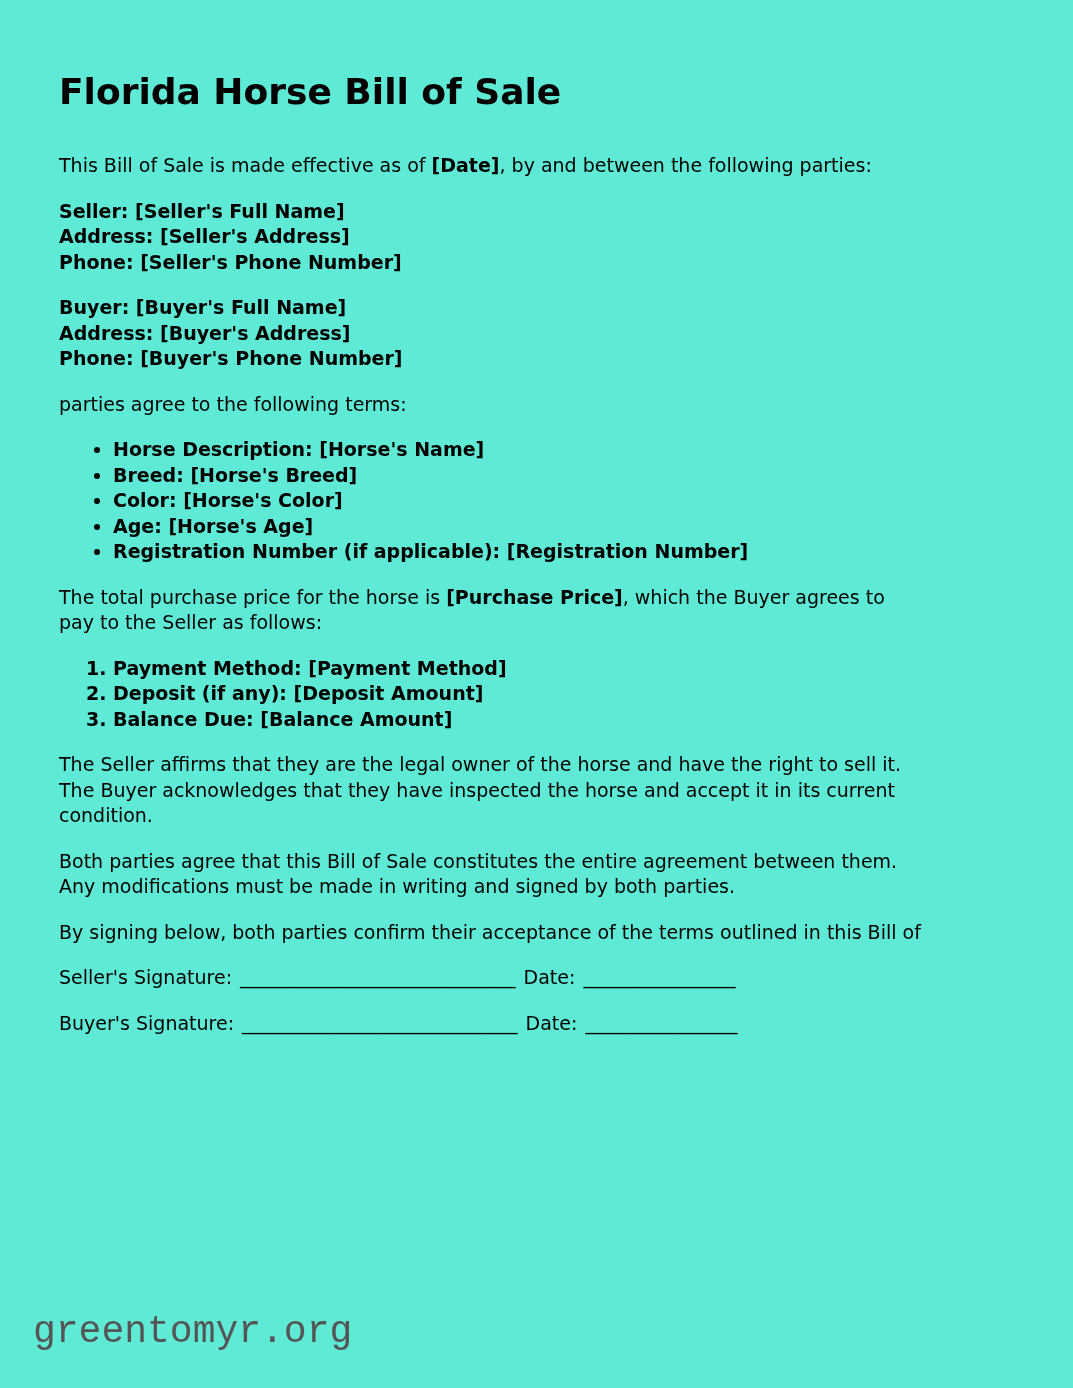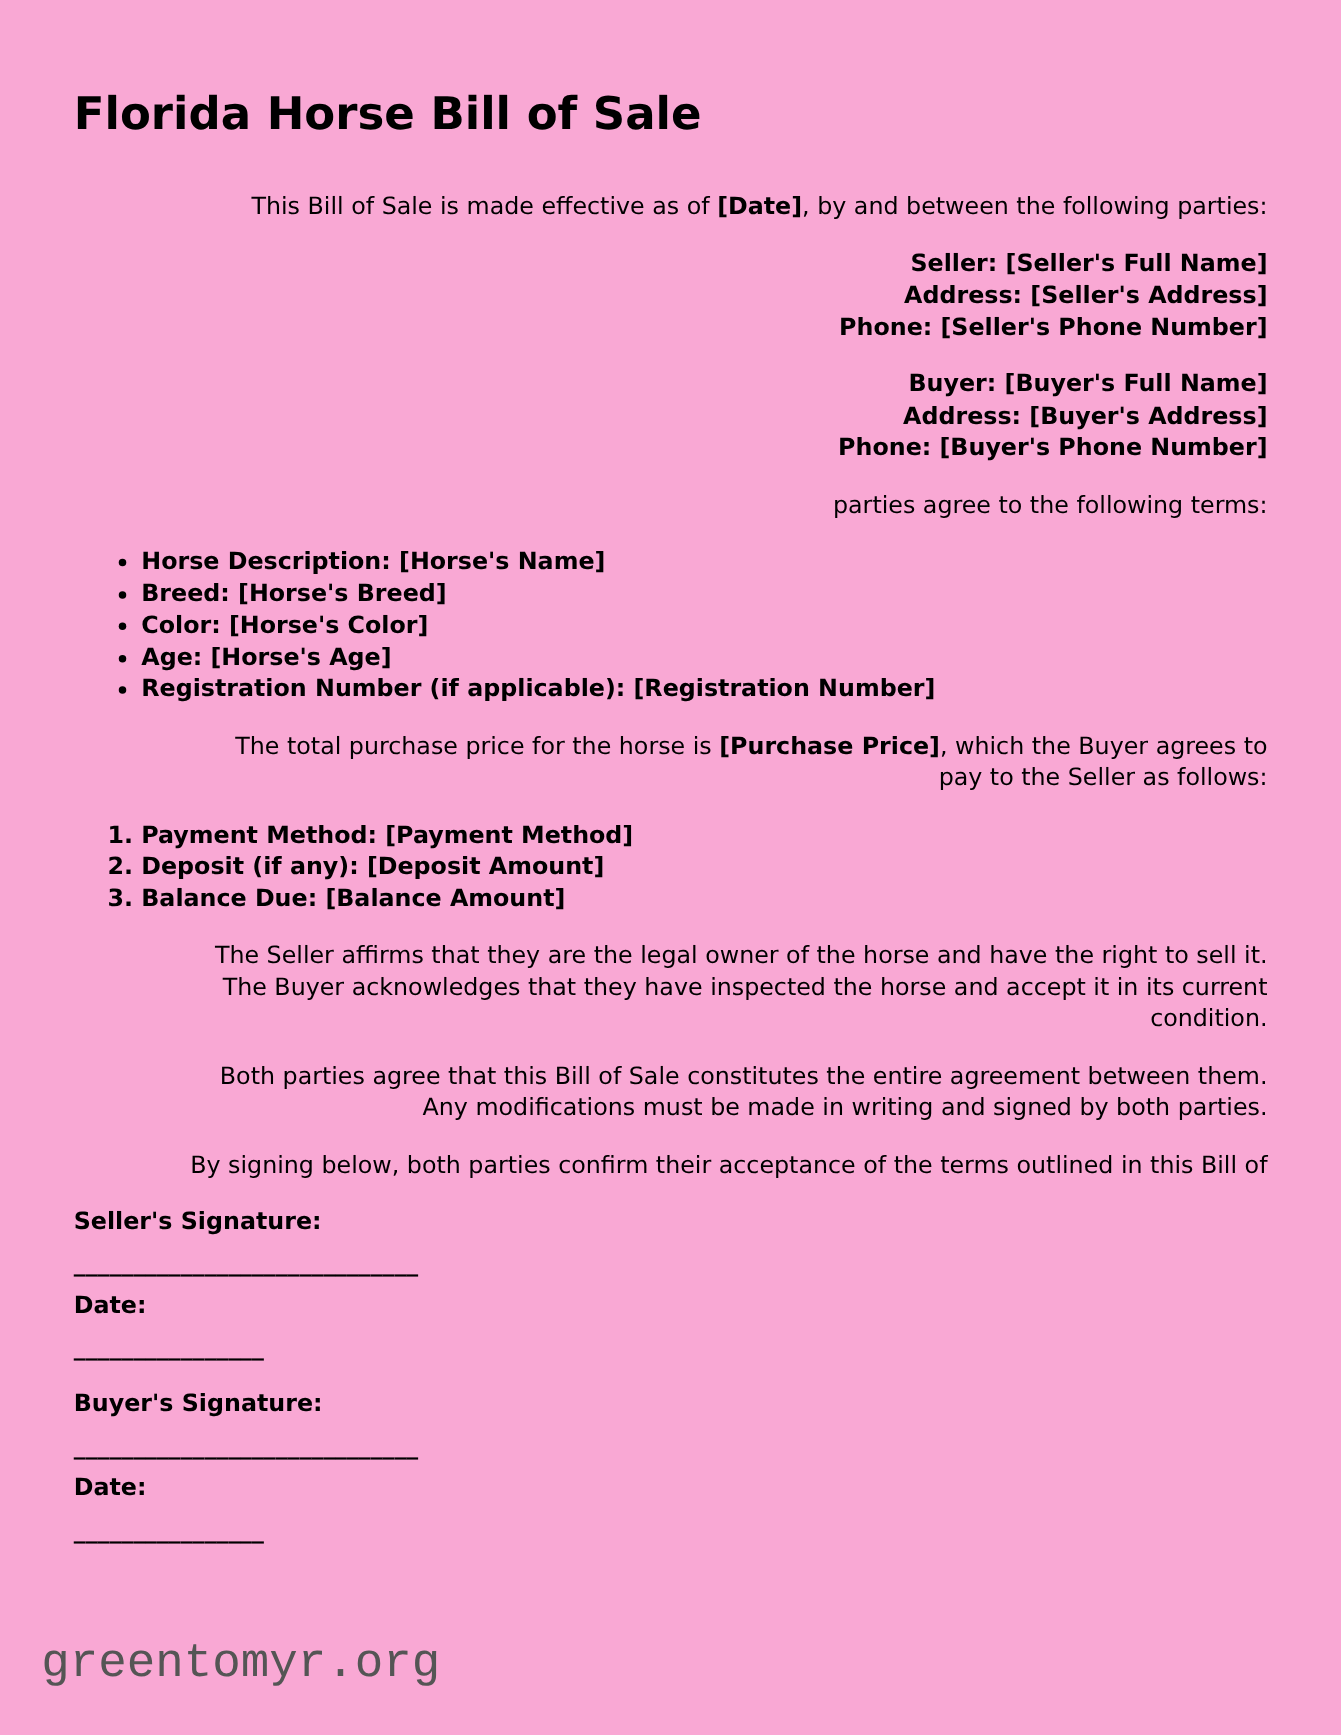--- a/index.html
+++ b/index.html
@@ -1,55 +1,54 @@
 <!DOCTYPE html>
 <html><head>
 <meta charset="utf-8">
 <style>
   html, body { margin: 0; padding: 0; background: #ffffff; }
   .page {
     position: relative;
     width: 1073px;
     height: 1388px;
     box-sizing: border-box;
-    background: #f9a8d4;
+    background: #5eead4;
     color: #000000;
     font-family: "DejaVu Sans", "Liberation Sans", sans-serif;
     font-size: 19px;
     padding: 70px 59px 0 59px;
     overflow: hidden;
   }
   h1.doc-title {
     margin: 0 0 40px 0;
     font-size: 36px;
     line-height: 43px;
     font-weight: bold;
     letter-spacing: 0px;
   }
   .block { margin: 0 0 20px 0; }
-  .line { line-height: 25.5px; white-space: nowrap; text-align: right; }
+  .line { line-height: 25.5px; white-space: nowrap; }
   .bold { font-weight: bold; }
   ul.bullet-list, ol.num-list {
     margin: 0 0 20px 0;
     padding-left: 54px;
   }
   ul.bullet-list li, ol.num-list li {
     line-height: 25.5px;
     font-weight: bold;
     white-space: nowrap;
   }
   .sig-row {
     display: flex;
-    align-items: flex-start;
+    align-items: center;
     gap: 8px;
-    font-weight: bold;
+    font-weight: normal;
     line-height: 25.5px;
     margin: 0 0 20px 0;
     white-space: pre;
-    flex-direction: column;
   }
   .watermark {
     position: absolute;
     left: 33px;
     top: 1310px;
     font-family: "Liberation Mono", "DejaVu Sans Mono", monospace;
     font-size: 38px;
     color: #555555;
     letter-spacing: 0px;
   }

